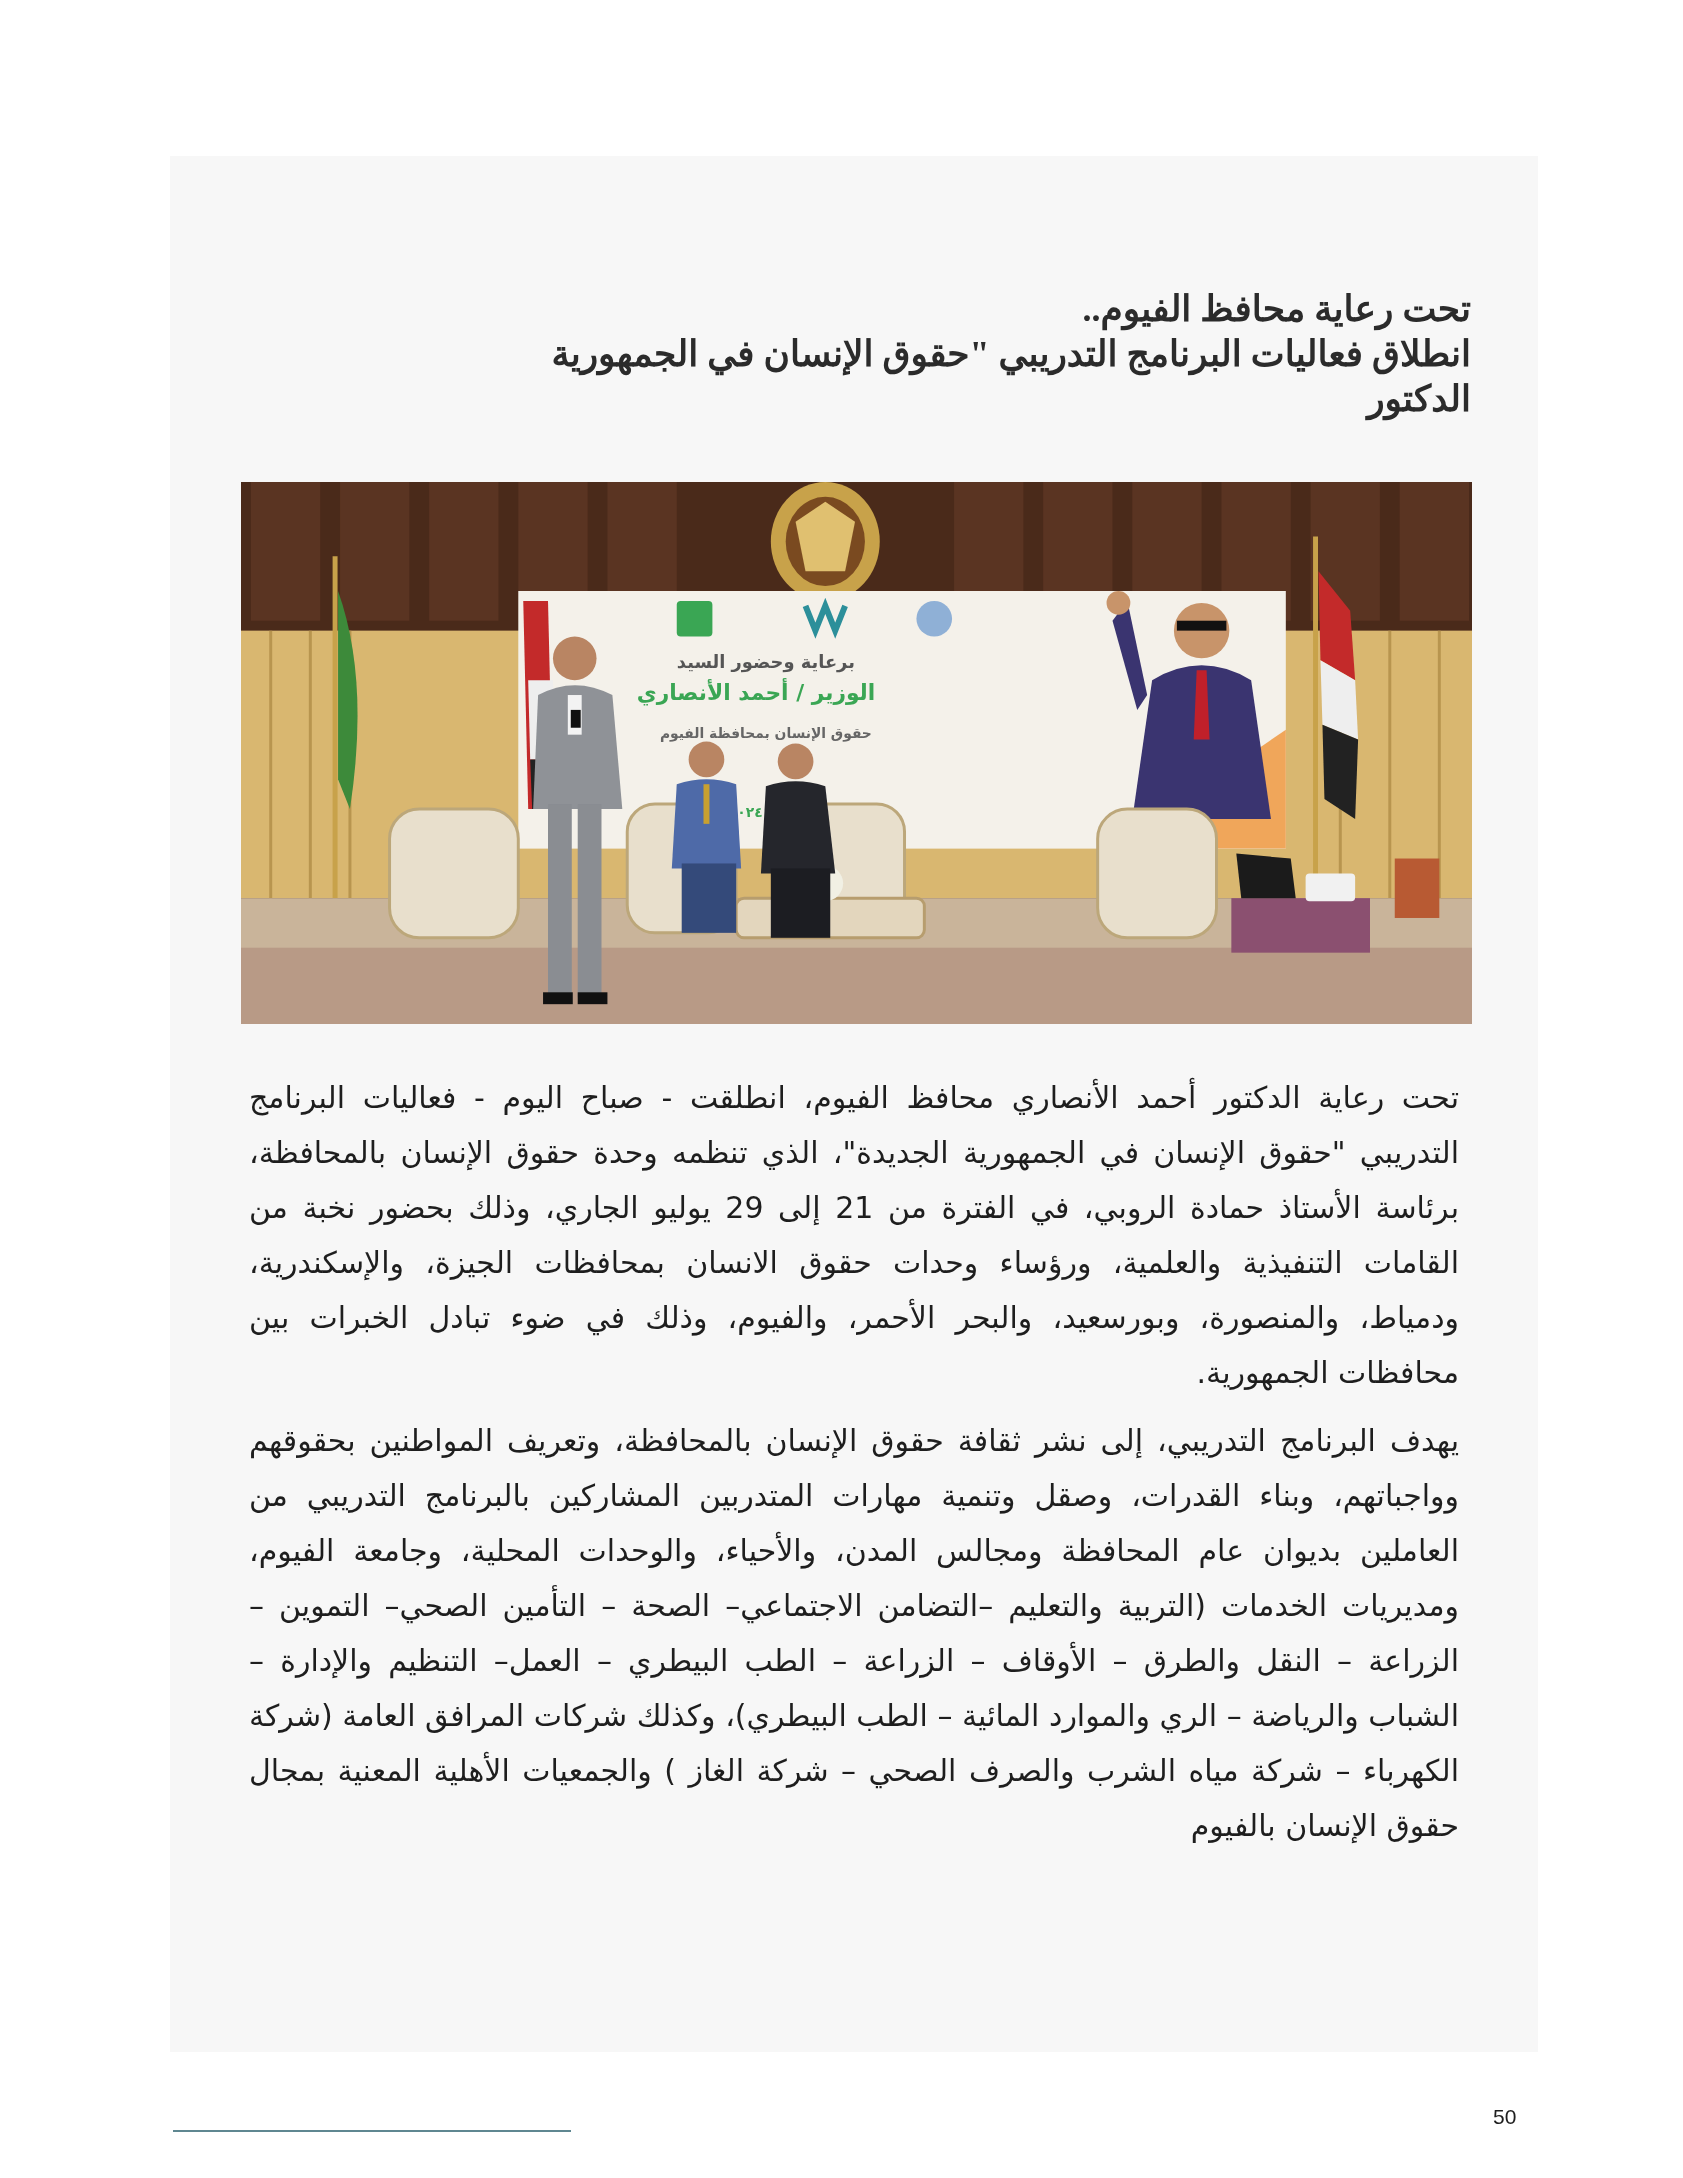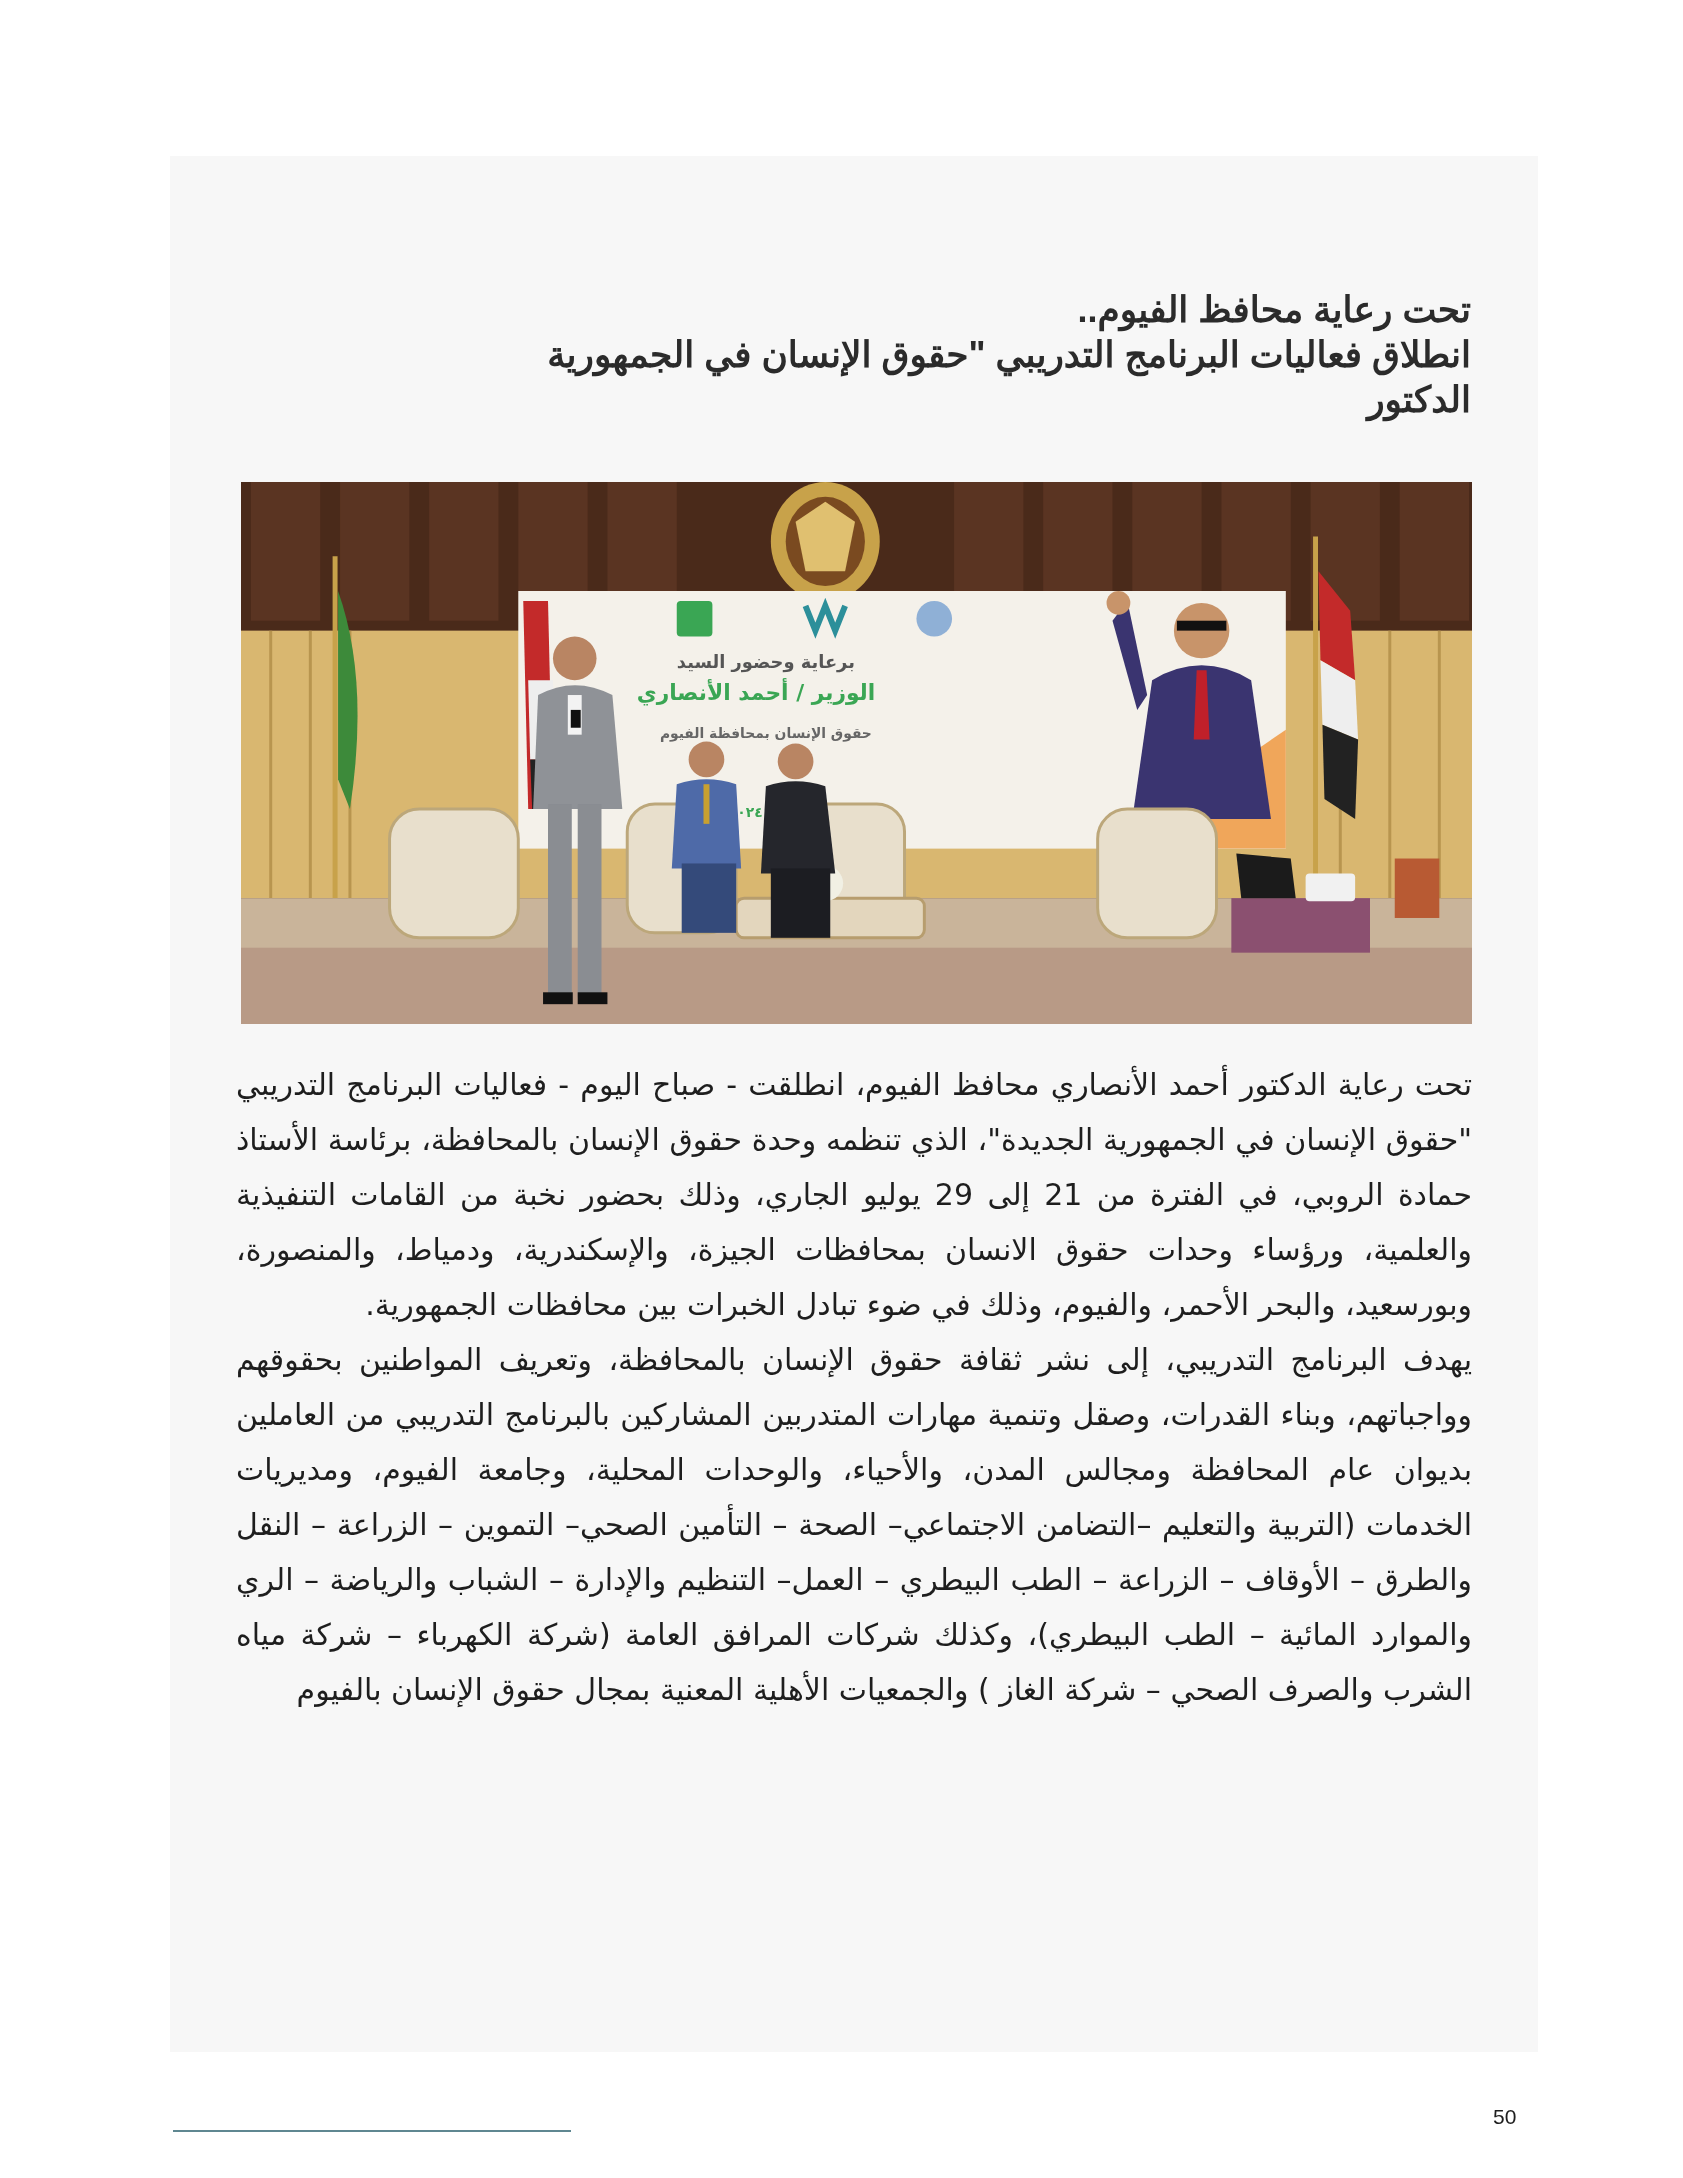--- a/index.html
+++ b/index.html
@@ -7,36 +7,36 @@
     width: 1683px; height: 2178px; background: #ffffff; position: relative; overflow: hidden;
     font-family: "DejaVu Sans", sans-serif;
   }
   .card {
     position: absolute; left: 170px; top: 156px; width: 1368px; height: 1896px;
     background: #f7f7f7;
   }
   .title {
     position: absolute; left: 317px; top: 287px; width: 1154px;
     direction: rtl; text-align: right;
-    font-family: Liberation Sans, sans-serif; font-weight: bold;
+    font-family: Liberation Serif, serif; font-weight: bold;
     font-size: 36px; line-height: 45px; color: #2b2b2b; margin: 0;
   }
   .title span { display: block; }
   .photo {
     position: absolute; left: 241px; top: 482px; width: 1231px; height: 542px;
     overflow: hidden; background: #c4b5fd;
   }
   .photo svg { display: block; width: 100%; height: 100%; }
   .body-text {
     position: absolute; left: 236px; top: 1057px; width: 1236px;
     direction: rtl; text-align: justify; text-align-last: right;
     font-family: "DejaVu Sans", sans-serif; font-size: 30px; line-height: 55px;
     color: #1e1e1e;
   }
-  .body-text p { margin: 0; }
+  .body-text p { margin: 13px; }
   .footer-line {
     position: absolute; left: 173px; top: 2130px; width: 398px; height: 2px;
     background: #5f8791;
   }
   .page-number {
     position: absolute; left: 1493px; top: 2105px;
     font-family: "Liberation Sans", sans-serif; font-size: 21px; color: #1e1e1e;
   }
   .banner-text { font-family: "DejaVu Sans", sans-serif; }
 </style>

